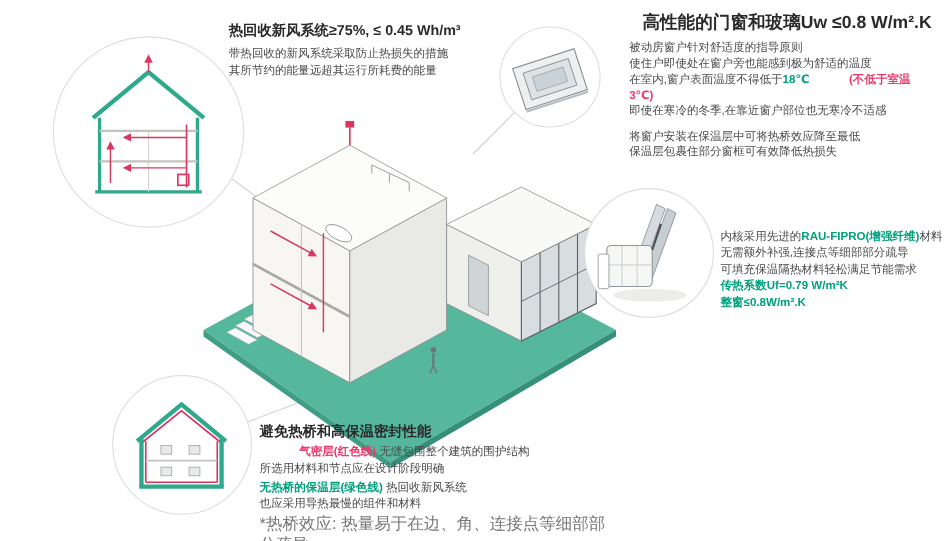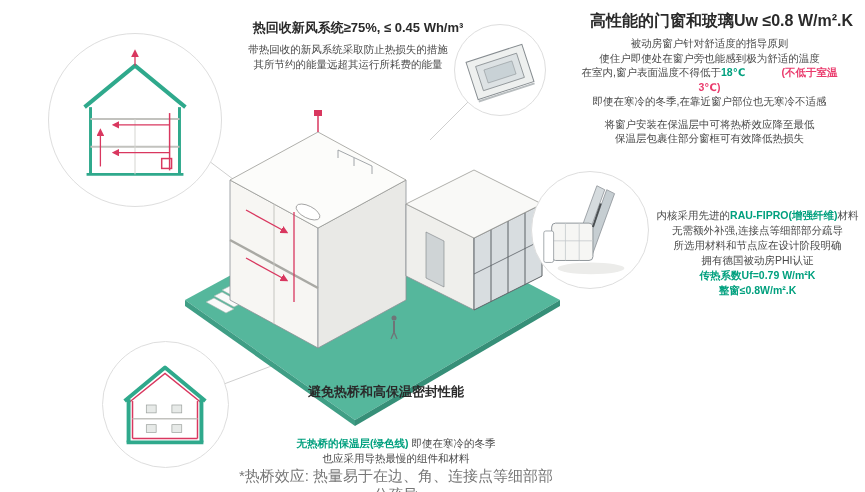--- a/index.html
+++ b/index.html
@@ -1,17 +1,17 @@
 <!DOCTYPE html>
 <html><head>
 <meta charset="utf-8">
 <style>
   html,body{margin:0;padding:0;background:#fff;}
   .canvas{position:relative;width:865px;height:492px;background:#ffffff;overflow:hidden;
-          font-family:"Liberation Sans","DejaVu Sans",sans-serif;color:#333;text-align:center;}
+          font-family:"Liberation Sans","DejaVu Sans",sans-serif;color:#333;}
   .circle{position:absolute;border-radius:50%;border:1px solid #dedede;background:#fff;
           box-sizing:border-box;display:flex;align-items:center;justify-content:center;}
   .abs{position:absolute;}
   .h-title{font-size:13px;font-weight:bold;color:#2a2a2a;line-height:16px;}
   .body-text{font-size:10.5px;color:#4a4a4a;line-height:14.5px;}
   .small-text{font-size:15px;color:#777;}
   .accent-green{color:#00a07e;font-weight:bold;}
   .accent-red{color:#ea3a6c;font-weight:bold;padding-left:36px;}
   .gap{height:8px;}
   svg{display:block;}
@@ -154,22 +154,21 @@
       <rect x="12" y="60" width="10" height="32" rx="2" fill="#ffffff" stroke="#8f959a" stroke-width="0.8"></rect>
       <line x1="62" y1="56" x2="70" y2="32" stroke="#4a4f52" stroke-width="2"></line>
     </svg>
   </div>
 
   <div class="abs body-text" style="left:655px;top:208px;width:205px;line-height:15px;">
     <div>
       <span>内核采用先进的</span><span class="accent-green">RAU-FIPRO(增强纤维)</span><span>材料</span>
     </div>
     <div>无需额外补强,连接点等细部部分疏导</div>
-    <div>所选用材料和节点应在设计阶段明确</div>
-    <div>拥有德国被动房PHI认证</div>
+    <div>可填充保温隔热材料轻松满足节能需求</div>
     <div class="accent-green">传热系数Uf=0.79 W/m²K</div>
     <div class="accent-green">整窗≤0.8W/m².K</div>
   </div>
 
   <div class="circle" style="left:102px;top:341px;width:127px;height:127px;">
     <svg width="127" height="127" viewBox="0 0 127 127">
       <polyline points="22,60 63,26 104,60" fill="none" stroke="#2fa98c" stroke-width="4" stroke-linejoin="round"></polyline>
       <polyline points="27,61 63,32 99,61" fill="none" stroke="#d9375f" stroke-width="1.5"></polyline>
       <line x1="26" y1="58" x2="26" y2="102" stroke="#2fa98c" stroke-width="4"></line>
       <line x1="100" y1="58" x2="100" y2="102" stroke="#2fa98c" stroke-width="4"></line>
@@ -179,21 +178,27 @@
       <line x1="30" y1="98" x2="96" y2="98" stroke="#d9375f" stroke-width="1.5"></line>
       <line x1="30" y1="78" x2="96" y2="78" stroke="#c2c2be" stroke-width="1.5"></line>
       <rect x="44" y="64" width="10" height="8" fill="#e7eae8" stroke="#9aa09c" stroke-width="0.7"></rect>
       <rect x="70" y="64" width="10" height="8" fill="#e7eae8" stroke="#9aa09c" stroke-width="0.7"></rect>
       <rect x="44" y="84" width="10" height="8" fill="#e7eae8" stroke="#9aa09c" stroke-width="0.7"></rect>
       <rect x="70" y="84" width="10" height="8" fill="#e7eae8" stroke="#9aa09c" stroke-width="0.7"></rect>
     </svg>
   </div>
 
   <div class="abs h-title" style="left:236px;top:384px;width:300px;">避免热桥和高保温密封性能</div>
+  <div class="abs body-text" style="left:236px;top:404px;width:320px;line-height:15px;">
+    <div>
+      <span class="accent-red">气密层(红色线)</span><span> 无缝包围整个建筑的围护结构</span>
+    </div>
+    <div>所选用材料和节点应在设计阶段明确</div>
+  </div>
   <div class="abs body-text" style="left:236px;top:436px;width:320px;line-height:15px;">
     <div>
-      <span class="accent-green">无热桥的保温层(绿色线)</span><span> 即使在寒冷的冬季</span>
+      <span class="accent-green">无热桥的保温层(绿色线)</span><span> 热回收新风系统</span>
     </div>
     <div>也应采用导热最慢的组件和材料</div>
   </div>
   <div class="abs small-text" style="left:236px;top:467px;width:320px;">*热桥效应: 热量易于在边、角、连接点等细部部分疏导</div>
 
 </div>
 
 </body></html>

